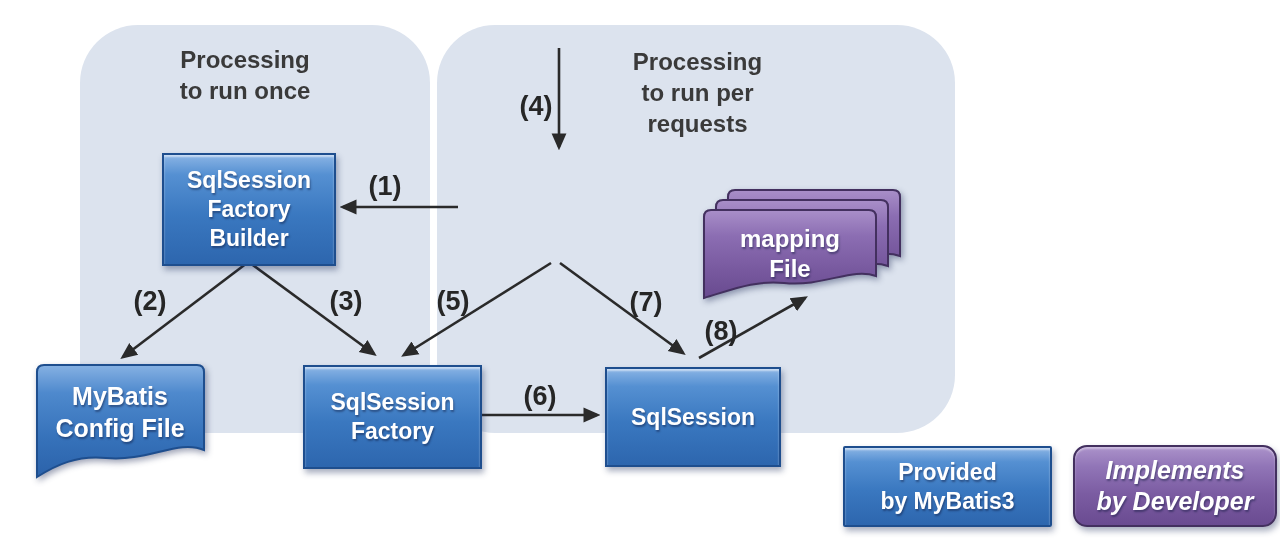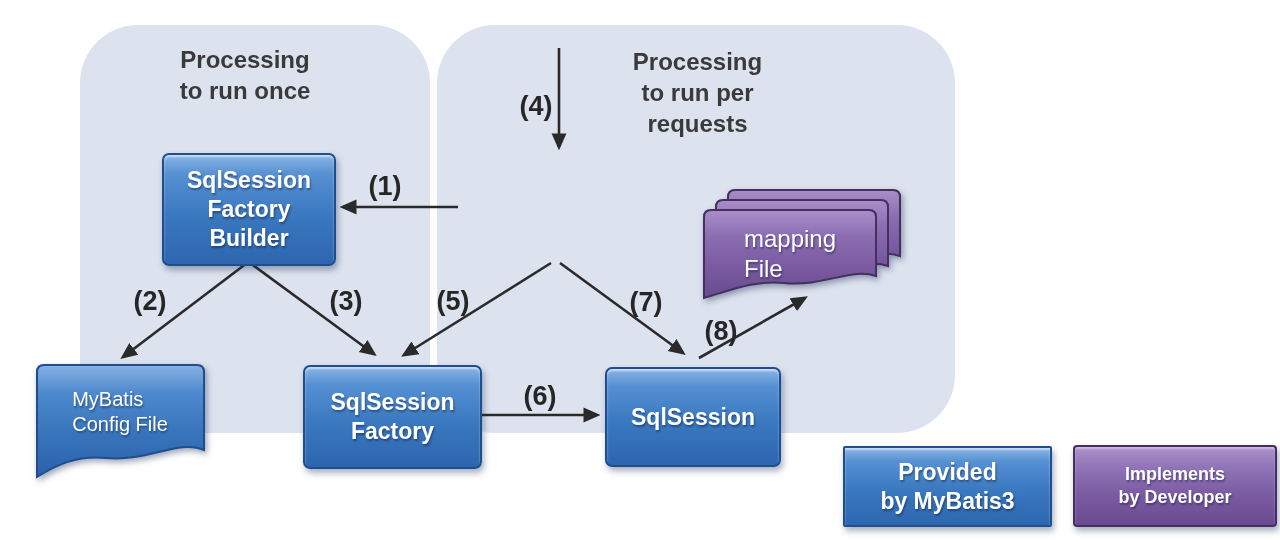--- a/index.html
+++ b/index.html
@@ -12,53 +12,53 @@
   .panel-per{left:437px;top:25px;width:518px;height:408px;}
   .panel-title{
     position:absolute;white-space:pre-line;text-align:center;
     color:#3a3a3a;font-size:24px;font-weight:600;line-height:1.3;
   }
   .title-once{left:125px;top:44px;width:240px;}
   .title-per{left:595px;top:46px;width:205px;}
   .node{
     position:absolute;display:flex;align-items:center;justify-content:center;
     text-align:center;color:#ffffff;font-weight:bold;white-space:pre-line;
-    border-radius:7px;line-height:1.26;
+    border-radius:0;line-height:1.26;
     text-shadow:1px 2px 2px rgba(15,25,60,.45);
   }
   .blue{
     background:linear-gradient(180deg,#8ab4e5 0%,#5590d2 18%,#3a78c0 55%,#2d66ae 100%);
     border:2px solid #1e4e8e;
     box-shadow:inset 0 2px 2px rgba(255,255,255,.55), 2px 4px 6px rgba(30,45,90,.38);
   }
   .purple{
     background:linear-gradient(180deg,#ab92ca 0%,#9175b7 25%,#7b5ca2 60%,#6a4b91 100%);
     border:2px solid #43305f;
     box-shadow:inset 0 2px 2px rgba(255,255,255,.4), 2px 4px 6px rgba(30,45,90,.38);
   }
   .node-builder{left:162px;top:153px;width:170px;height:109px;font-size:23px;}
   .node-application{left:460px;top:153px;width:190px;height:107px;font-size:25px;}
   .node-factory{left:303px;top:365px;width:175px;height:100px;font-size:23px;}
   .node-session{left:605px;top:367px;width:172px;height:96px;font-size:23px;}
   .legend-provided{left:843px;top:446px;width:205px;height:77px;font-size:23px;border-radius:2px;}
-  .legend-developer{left:1073px;top:445px;width:200px;height:78px;font-size:18px;border-radius:4px;}
+  .legend-developer{left:1073px;top:445px;width:200px;height:78px;font-size:25px;border-radius:14px;font-style:italic;}
   .arrows{position:absolute;left:0;top:0;pointer-events:none;}
   .alabel{
     position:absolute;transform:translate(-50%,-50%);
     font-size:27px;color:#262626;font-weight:600;
   }
   .docsvg{position:absolute;filter:drop-shadow(2px 3px 3px rgba(25,35,80,.42));}
   .doc-config{left:28px;top:358px;}
   .doc-mapping{left:696px;top:183px;}
   .doclabel{
-    position:absolute;transform:translate(-50%,-50%);color:#ffffff;font-weight:normal;
-    text-align:left;white-space:pre-line;line-height:1.26;
+    position:absolute;transform:translate(-50%,-50%);color:#ffffff;font-weight:bold;
+    text-align:center;white-space:pre-line;line-height:1.26;
     text-shadow:1px 2px 2px rgba(15,25,60,.45);
   }
-  .lbl-config{left:120px;top:412px;font-size:20px;}
+  .lbl-config{left:120px;top:412px;font-size:25px;}
   .lbl-mapping{left:790px;top:254px;font-size:24px;}
 </style>
 </head>
 <body>
 
 <div class="canvas">
 
   <div class="panel panel-once"></div>
   <div class="panel panel-per"></div>
 

